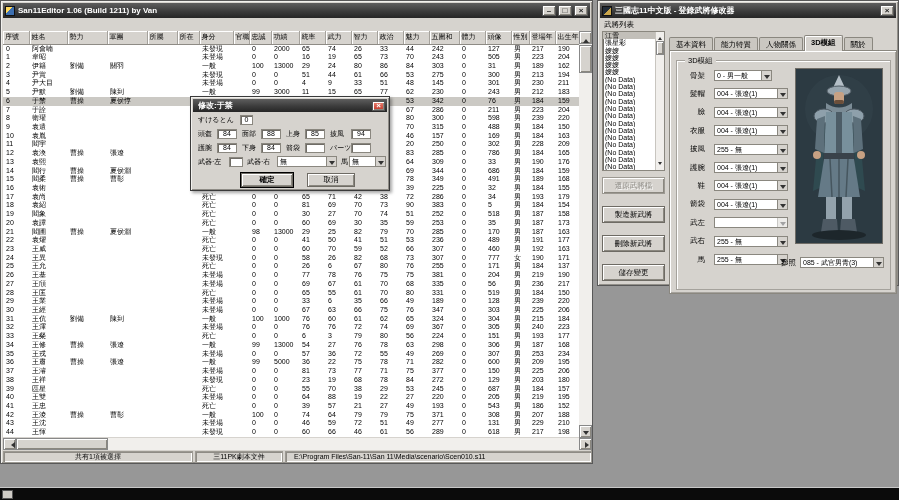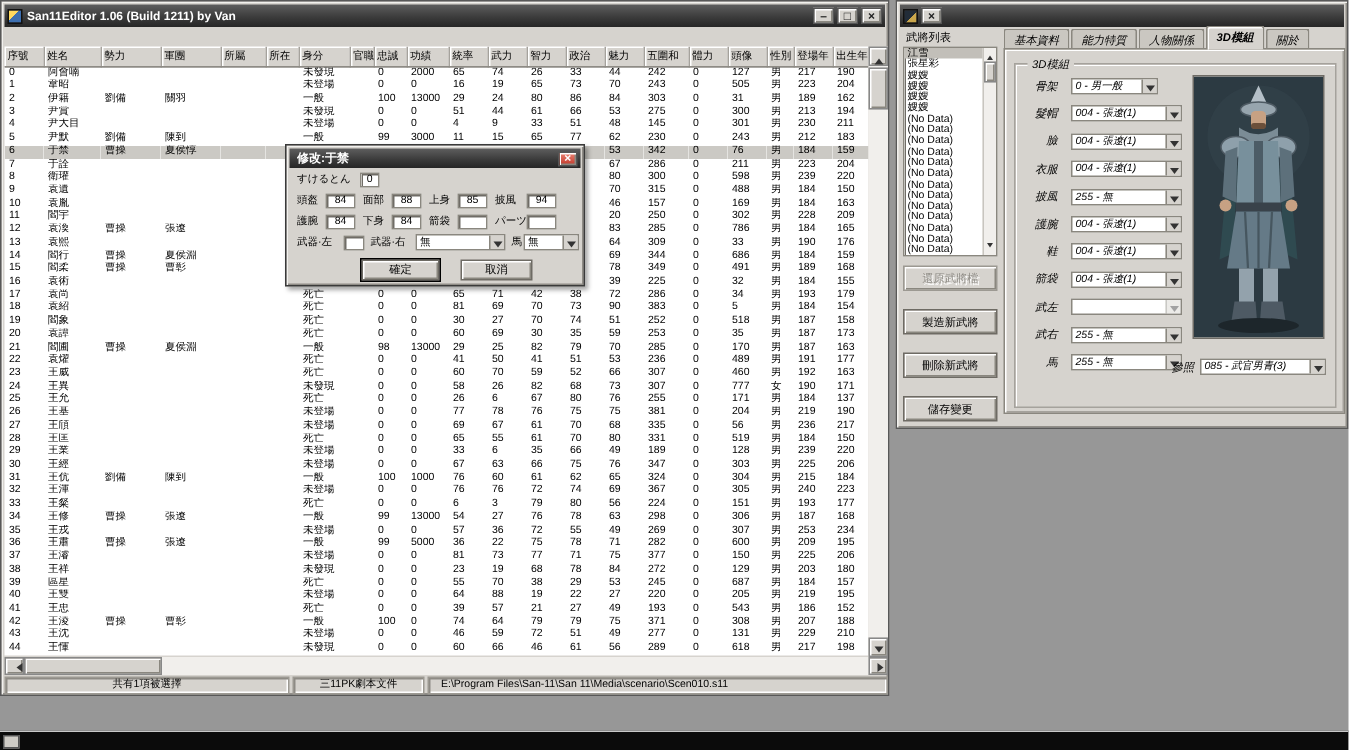--- a/index.html
+++ b/index.html
@@ -57,36 +57,36 @@
   .dlg-label { position:absolute; font-size:7px; line-height:10px; white-space:nowrap; }
   .dlg-input { position:absolute; height:10px; background:#fff; border:1px solid #8a877f;
                box-shadow: inset 1px 1px 0 #6f6c66; font-size:7px; line-height:8px; text-align:center; }
   .combo { position:absolute; height:11px; background:#fff; border:1px solid #8a877f; display:flex; }
   .combo .val { flex:1; font-size:7px; line-height:9px; padding-left:2px; overflow:hidden; white-space:nowrap; }
   .combo .drop { width:10px; background:#d6d3ce; border-left:1px solid #8a877f; position:relative; }
   .combo .drop:after { content:""; position:absolute; left:2px; top:4px; border:3px solid transparent; border-top:4px solid #333; }
   .btn { position:absolute; background:#d6d3ce; border:1px solid #6e6b64;
          box-shadow: inset 1px 1px 0 #fff, inset -1px -1px 0 #8a877f;
          font-size:7.5px; text-align:center; }
-  .btn.default { outline:1px solid #000; font-weight:normal; }
+  .btn.default { outline:1px solid #000; font-weight:bold; }
 
   
   #modWin { left:597px; top:0; width:302px; height:286px; }
   #listLabel { position:absolute; left:6px; top:19px; font-size:7.5px; }
   #officerList { position:absolute; left:4px; top:30px; width:63px; height:140px; background:#fff;
                  border:1px solid #8a877f; box-shadow: inset 1px 1px 0 #6f6c66; overflow:hidden; }
   .list-item { font-size:7px; line-height:7.3px; padding-left:2px; white-space:nowrap; overflow:hidden; }
   .list-item.sel { background:#c2bfb9; }
   #listVScroll { position:absolute; right:0; top:0; width:9px; bottom:0; background:#f1efec; border-left:1px solid #c8c5bf; }
   .side-btn { position:absolute; left:4px; width:63px; height:17px; background:#d6d3ce; border:1px solid #6e6b64;
               box-shadow: inset 1px 1px 0 #fff, inset -1px -1px 0 #8a877f; font-size:7.5px; text-align:center; line-height:15px; }
   .side-btn.disabled { color:#8e8b85; text-shadow:1px 1px 0 #fff; border-color:#9c9992; }
 
   
-  #tabCtl { position:absolute; left:71px; top:16px; width:208px; height:260px;font-style:italic; }
+  #tabCtl { position:absolute; left:71px; top:34px; width:208px; height:260px; }
   #tabStrip { position:absolute; left:0; top:0; height:16px; display:flex; align-items:flex-end; }
   .tab { height:14px; border:1px solid #8a877f; border-bottom:none; background:#cac7c1;
          font-size:7.5px; line-height:13px; padding:0 6px; margin-right:1px; border-radius:2px 2px 0 0; white-space:nowrap; }
   .tab.active { height:16px; background:#d6d3ce; font-weight:bold;
                 box-shadow: inset 1px 1px 0 #fff; position:relative; z-index:2; }
   #tabPane { position:absolute; left:0; top:15px; width:228px; height:244px; background:#d6d3ce;
              border:1px solid #8a877f; box-shadow: inset 1px 1px 0 #fff, inset -1px -1px 0 #a5a29c; }
   #groupBox { position:absolute; left:6px; top:9px; width:215px; height:230px; border:1px solid #a5a29c;
               box-shadow: 1px 1px 0 #fff inset; }
   #groupTitle { position:absolute; left:8px; top:-5px; background:#d6d3ce; padding:0 3px; font-size:7.5px; }
@@ -1273,20 +1273,21 @@
     <span class="drop"></span>
   </span>
 
   <span class="btn default" style="left:50px;top:76px;width:52px;height:14px;line-height:12px;">確定</span>
   <span class="btn" style="left:116px;top:76px;width:48px;height:14px;line-height:12px;">取消</span>
 </div>
 
 <div class="window" id="modWin">
   <div class="titlebar">
     <span class="appicon dark"></span>
+    <span class="title">三國志11中文版 - 登錄武將修改器</span>
     <span class="tbtn">×</span>
   </div>
 
   <span id="listLabel">武將列表</span>
   <div id="officerList">
     <div id="listItems">
         <div class="list-item sel">江雪</div>
         <div class="list-item">張星彩</div>
         <div class="list-item">嫂嫂</div>
         <div class="list-item">嫂嫂</div>

